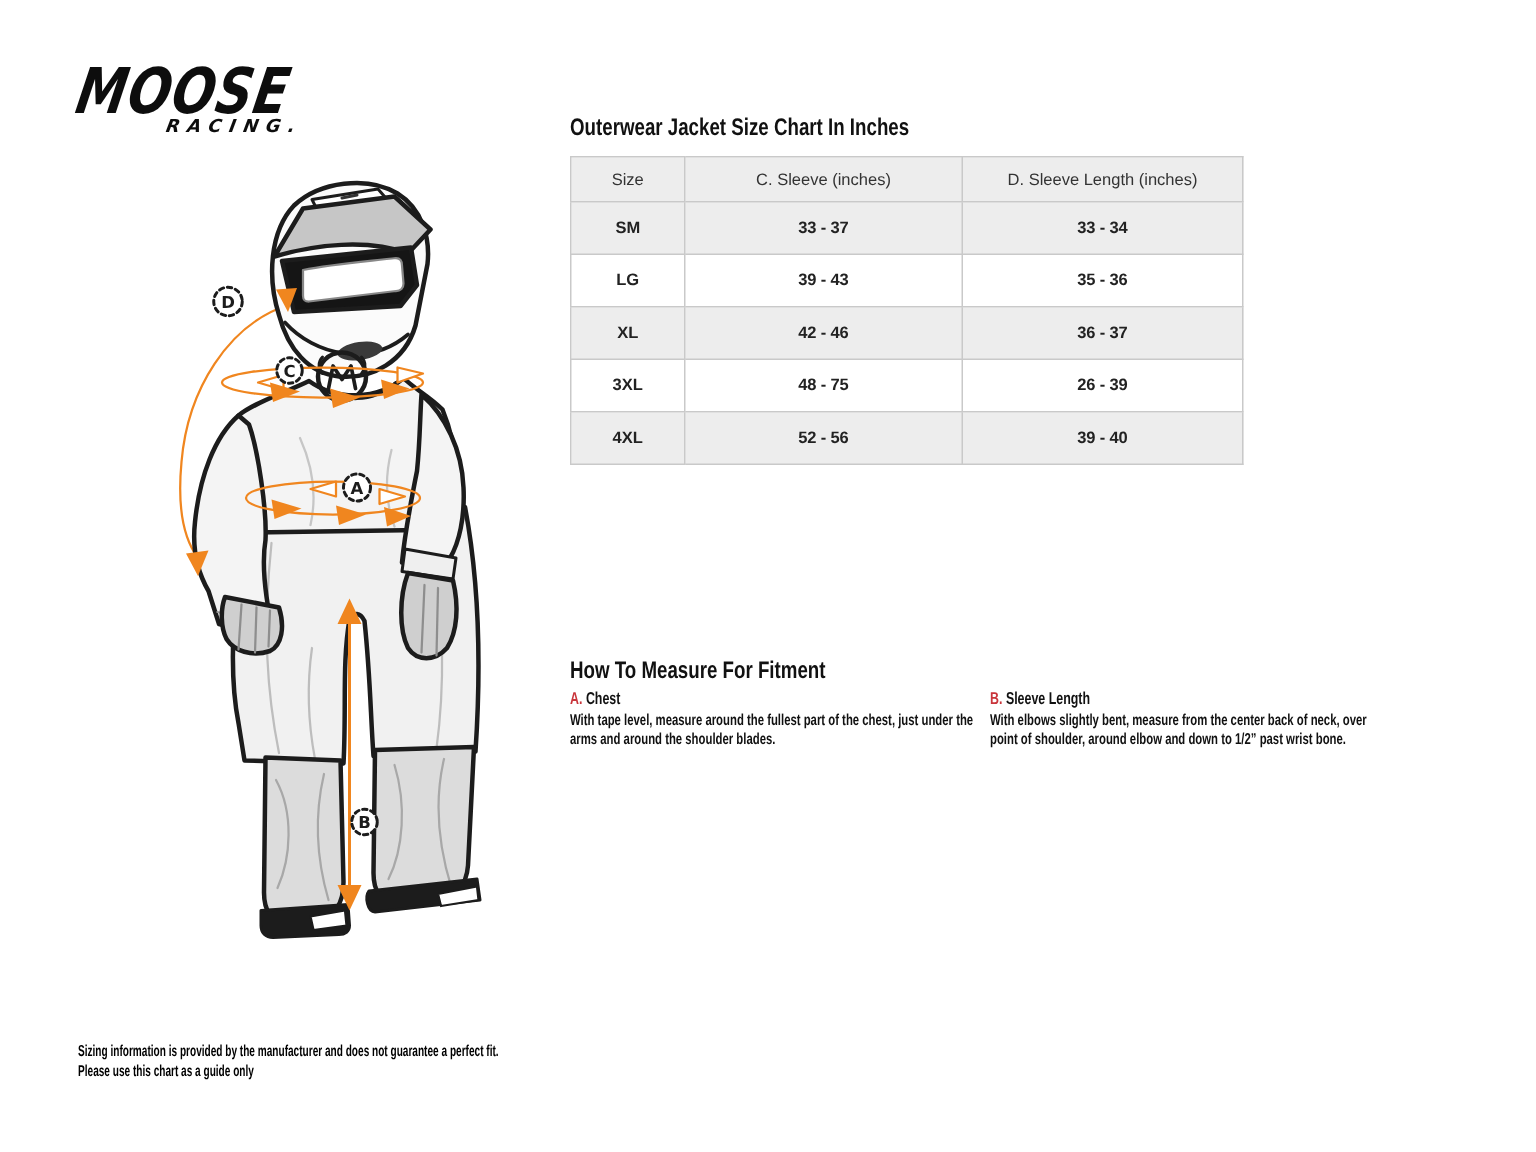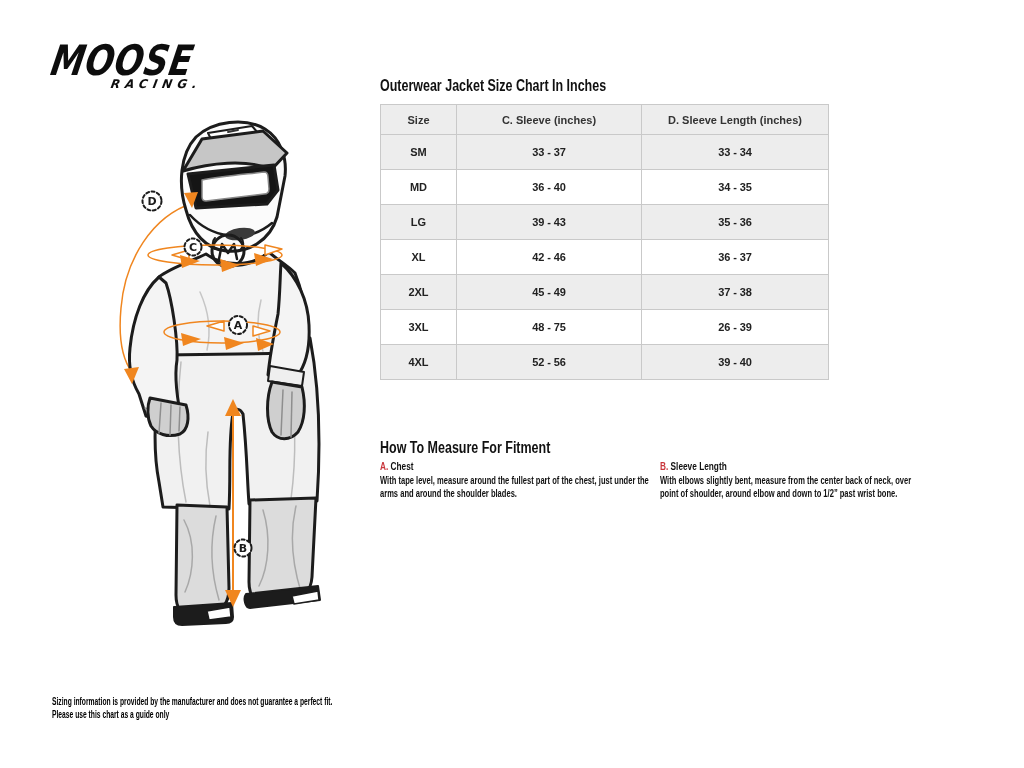--- a/index.html
+++ b/index.html
@@ -19,21 +19,21 @@
   
   .chart-title{position:absolute;left:380px;top:77px;font-size:16px;font-weight:bold;
     white-space:nowrap;transform:scaleX(.78);transform-origin:0 50%;color:#111;}
   .measure-title{position:absolute;left:380px;top:439px;font-size:16px;font-weight:bold;
     white-space:nowrap;transform:scaleX(.78);transform-origin:0 50%;color:#111;}
 
   
   .size-table{position:absolute;left:380px;top:104px;width:448px;border-collapse:collapse;
     table-layout:fixed;font-size:11px;color:#222;}
   .size-table th,.size-table td{border:1px solid #c9c9c9;text-align:center;vertical-align:middle;padding:0;}
-  .size-table th{height:29px;font-weight:bold;background:#ededed;color:#333;}
+  .size-table th{height:29px;font-weight:normal;background:#ededed;color:#333;}
   .size-table td{height:34px;margin-left:28px;}
   .size-table tbody tr:nth-child(odd){background:#ededed;}
   .size-table tbody tr:nth-child(even){background:#ffffff;}
   .size-table td.sz{font-weight:bold;}
   .size-table td.val{font-weight:600;letter-spacing:-.1px;}
 
   
   .mg-block{position:absolute;top:460px;width:375px;transform:scaleX(.72);transform-origin:0 0;}
   .mg-a{left:380px;} .mg-b{left:660px;}
   .mg-head{font-size:11.5px;font-weight:bold;color:#111;white-space:nowrap;}
@@ -72,38 +72,28 @@
         <th>D. Sleeve Length (inches)</th>
       </tr>
     </thead>
     <tbody>
       <tr>
         <td class="sz">SM</td>
         <td class="val">33 - 37</td>
         <td class="val">33 - 34</td>
       </tr>
       <tr>
-        <td class="sz">MD</td>
-        <td class="val">36 - 40</td>
-        <td class="val">34 - 35</td>
-      </tr>
-      <tr>
         <td class="sz">LG</td>
         <td class="val">39 - 43</td>
         <td class="val">35 - 36</td>
       </tr>
       <tr>
         <td class="sz">XL</td>
         <td class="val">42 - 46</td>
         <td class="val">36 - 37</td>
-      </tr>
-      <tr>
-        <td class="sz">2XL</td>
-        <td class="val">45 - 49</td>
-        <td class="val">37 - 38</td>
       </tr>
       <tr>
         <td class="sz">3XL</td>
         <td class="val">48 - 75</td>
         <td class="val">26 - 39</td>
       </tr>
       <tr>
         <td class="sz">4XL</td>
         <td class="val">52 - 56</td>
         <td class="val">39 - 40</td>

